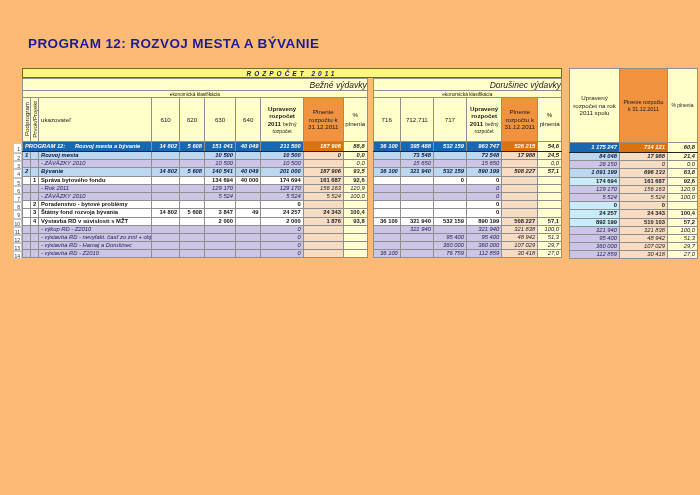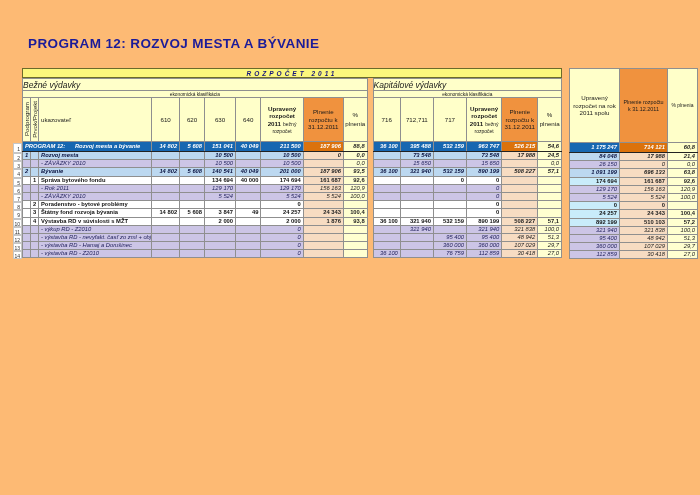--- a/index.html
+++ b/index.html
@@ -14,21 +14,21 @@
   
   .mainblock{width:540px;}
   .banner{height:10px;line-height:9px;background:#FBF77D;border:1px solid #6b6b2a;box-sizing:border-box;color:#15157e;font-weight:bold;font-style:italic;font-size:6.5px;text-align:center;letter-spacing:3px;white-space:nowrap;overflow:hidden;}
   .twocol{display:flex;align-items:flex-start;}
   .gapcol{width:5px;}
   .gapcol2{width:7px;}
   
   table.sec{border-collapse:collapse;table-layout:fixed;border:1.5px solid #1c1c1c;}
   table.sec th,table.sec td{border:0.5px solid #8f8f8f;padding:0;box-sizing:border-box;overflow:hidden;}
   table.sec th{background:#FFFFC9;color:#1a1a1a;font-weight:normal;}
-  .h-sect{height:12px;font-size:8.5px;font-weight:bold;font-style:italic;color:#10104f;text-align:left;border-bottom:0.5px solid #555;margin-top:37px;}
+  .h-sect{height:12px;font-size:8.5px;font-weight:bold;font-style:italic;color:#10104f;text-align:right;border-bottom:0.5px solid #555;margin-top:37px;}
   .h-ekon{height:7px;font-size:4.8px;text-align:center;color:#222;}
   tr.h-cols th{height:44px;font-size:6.2px;text-align:center;vertical-align:middle;}
   .h-rot{font-size:4.3px;}
   .h-rot span{writing-mode:vertical-rl;transform:rotate(180deg);display:inline-block;max-height:42px;overflow:hidden;white-space:nowrap;}
   .h-ukaz{text-align:left !important;font-size:5.5px;padding-left:2px !important;}
   .h-upr{font-size:6.2px;line-height:1.2;}
   .hb{font-weight:bold;}
   .hs{font-weight:normal;font-size:5px;margin-left:2px;}
   .h-pln{background:#F0923E !important;color:#7d2305;font-weight:bold;font-size:5.4px;line-height:1.25;padding:0 2px !important;}
   .h-pct{font-size:5px;line-height:1.3;}
@@ -292,21 +292,21 @@
           <colgroup>
             <col style="width:28px">
               <col style="width:34px">
               <col style="width:34px">
             <col style="width:36px">
               <col style="width:36px">
               <col style="width:24px">
           </colgroup>
           <thead>
             <tr>
-                <th colspan="6" class="h-sect">Kapitálové výdavky</th>
+                <th colspan="6" class="h-sect">Dorušinec výdavky</th>
               </tr>
             <tr>
                 <th colspan="6" class="h-ekon">ekonomická klasifikácia</th>
               </tr>
             <tr class="h-cols">
               <th>716</th>
               <th>712,711</th>
               <th>717</th>
               <th class="h-upr">
                 <div class="hb">Upravený rozpočet</div>

